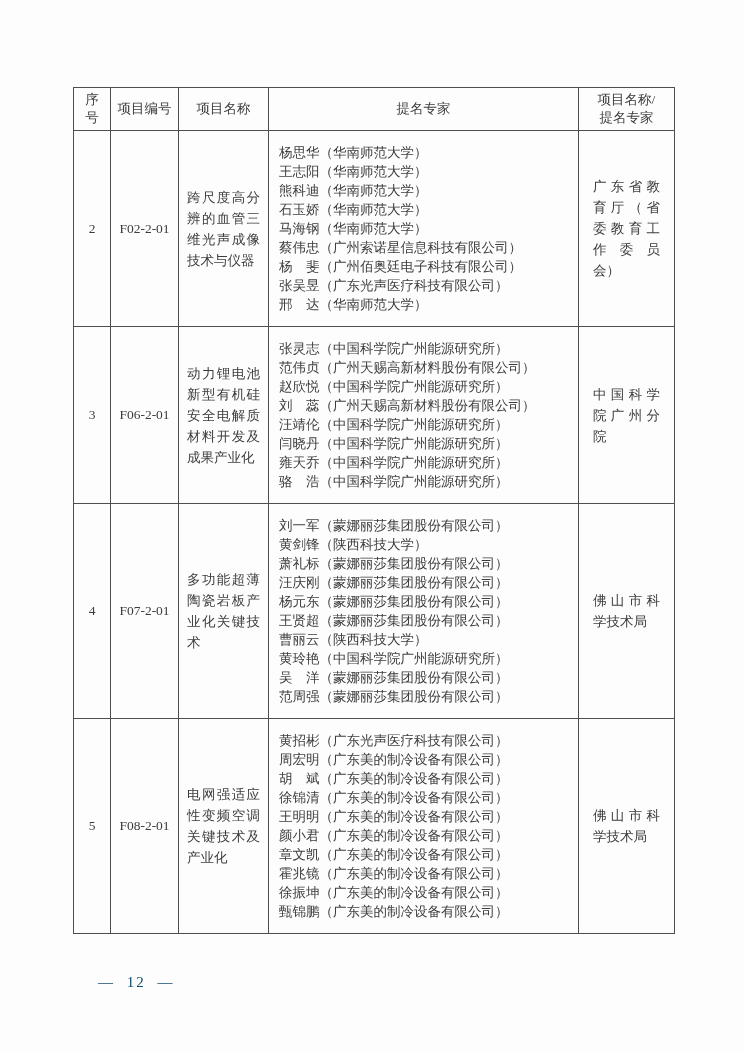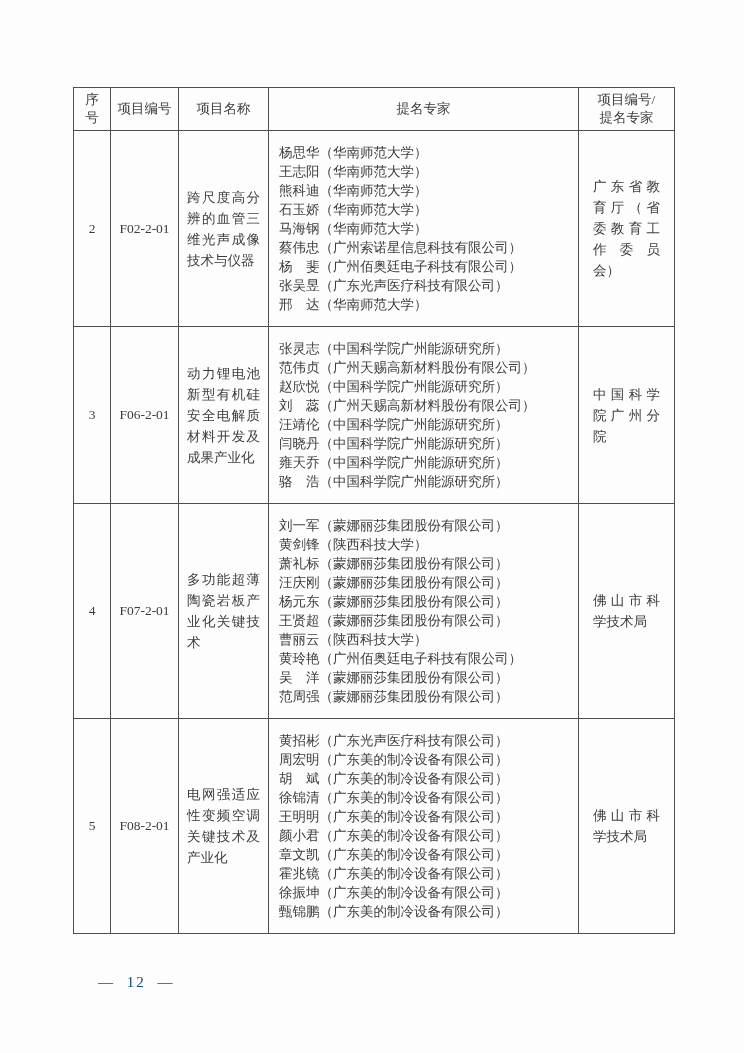--- a/index.html
+++ b/index.html
@@ -92,21 +92,21 @@
         <col class="c-contrib">
         <col class="c-nom">
     </colgroup>
     <thead>
       <tr>
         <th class="wrap">序
 号</th>
         <th>项目编号</th>
         <th>项目名称</th>
         <th>提名专家</th>
-        <th class="wrap">项目编号/
+        <th class="wrap">项目名称/
 提名专家</th>
       </tr>
     </thead>
     <tbody>
         <tr>
       <td class="seq-cell">2</td>
       <td class="code-cell">F02-2-01</td>
       <td class="name-cell">跨尺度高分辨的血管三维光声成像技术与仪器</td>
       <td class="contrib-cell">
             <div class="contrib-line">杨思华（华南师范大学）</div>
@@ -142,21 +142,21 @@
       <td class="code-cell">F07-2-01</td>
       <td class="name-cell">多功能超薄陶瓷岩板产业化关键技术</td>
       <td class="contrib-cell">
             <div class="contrib-line">刘一军（蒙娜丽莎集团股份有限公司）</div>
             <div class="contrib-line">黄剑锋（陕西科技大学）</div>
             <div class="contrib-line">萧礼标（蒙娜丽莎集团股份有限公司）</div>
             <div class="contrib-line">汪庆刚（蒙娜丽莎集团股份有限公司）</div>
             <div class="contrib-line">杨元东（蒙娜丽莎集团股份有限公司）</div>
             <div class="contrib-line">王贤超（蒙娜丽莎集团股份有限公司）</div>
             <div class="contrib-line">曹丽云（陕西科技大学）</div>
-            <div class="contrib-line">黄玲艳（广州佰奥廷电子科技有限公司）</div>
+            <div class="contrib-line">黄玲艳（中国科学院广州能源研究所）</div>
             <div class="contrib-line">吴　洋（蒙娜丽莎集团股份有限公司）</div>
             <div class="contrib-line">范周强（蒙娜丽莎集团股份有限公司）</div>
           </td>
       <td class="nom-cell">佛山市科学技术局</td>
     </tr>
         <tr>
       <td class="seq-cell">5</td>
       <td class="code-cell">F08-2-01</td>
       <td class="name-cell">电网强适应性变频空调关键技术及产业化</td>
       <td class="contrib-cell">

